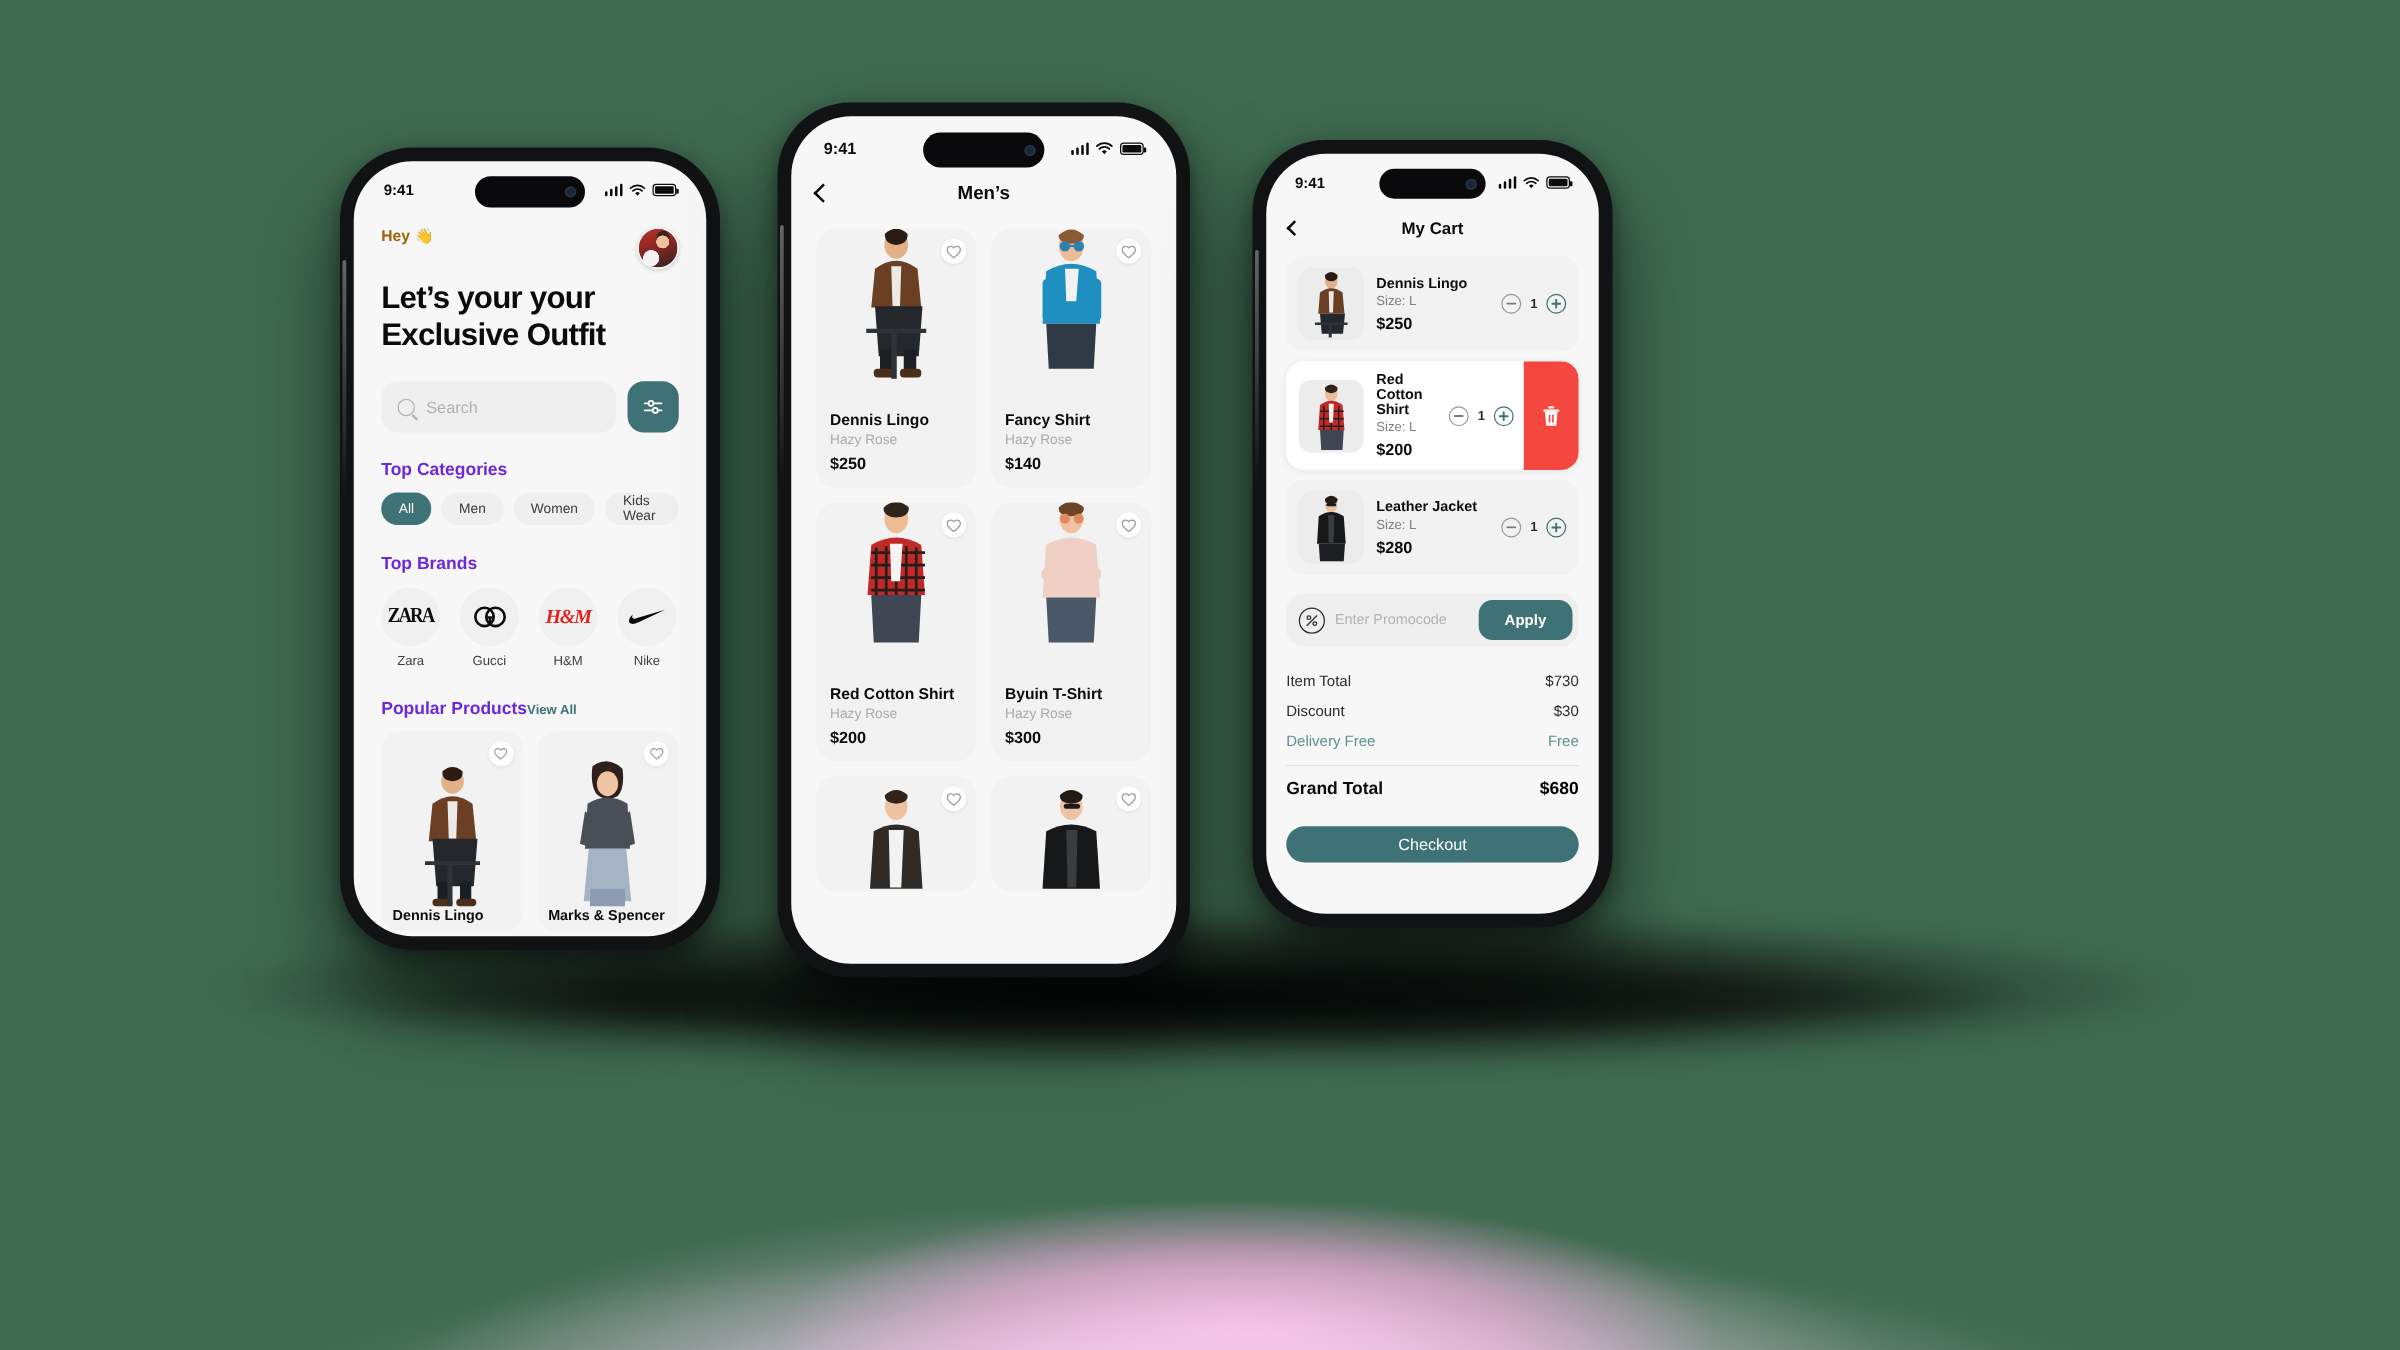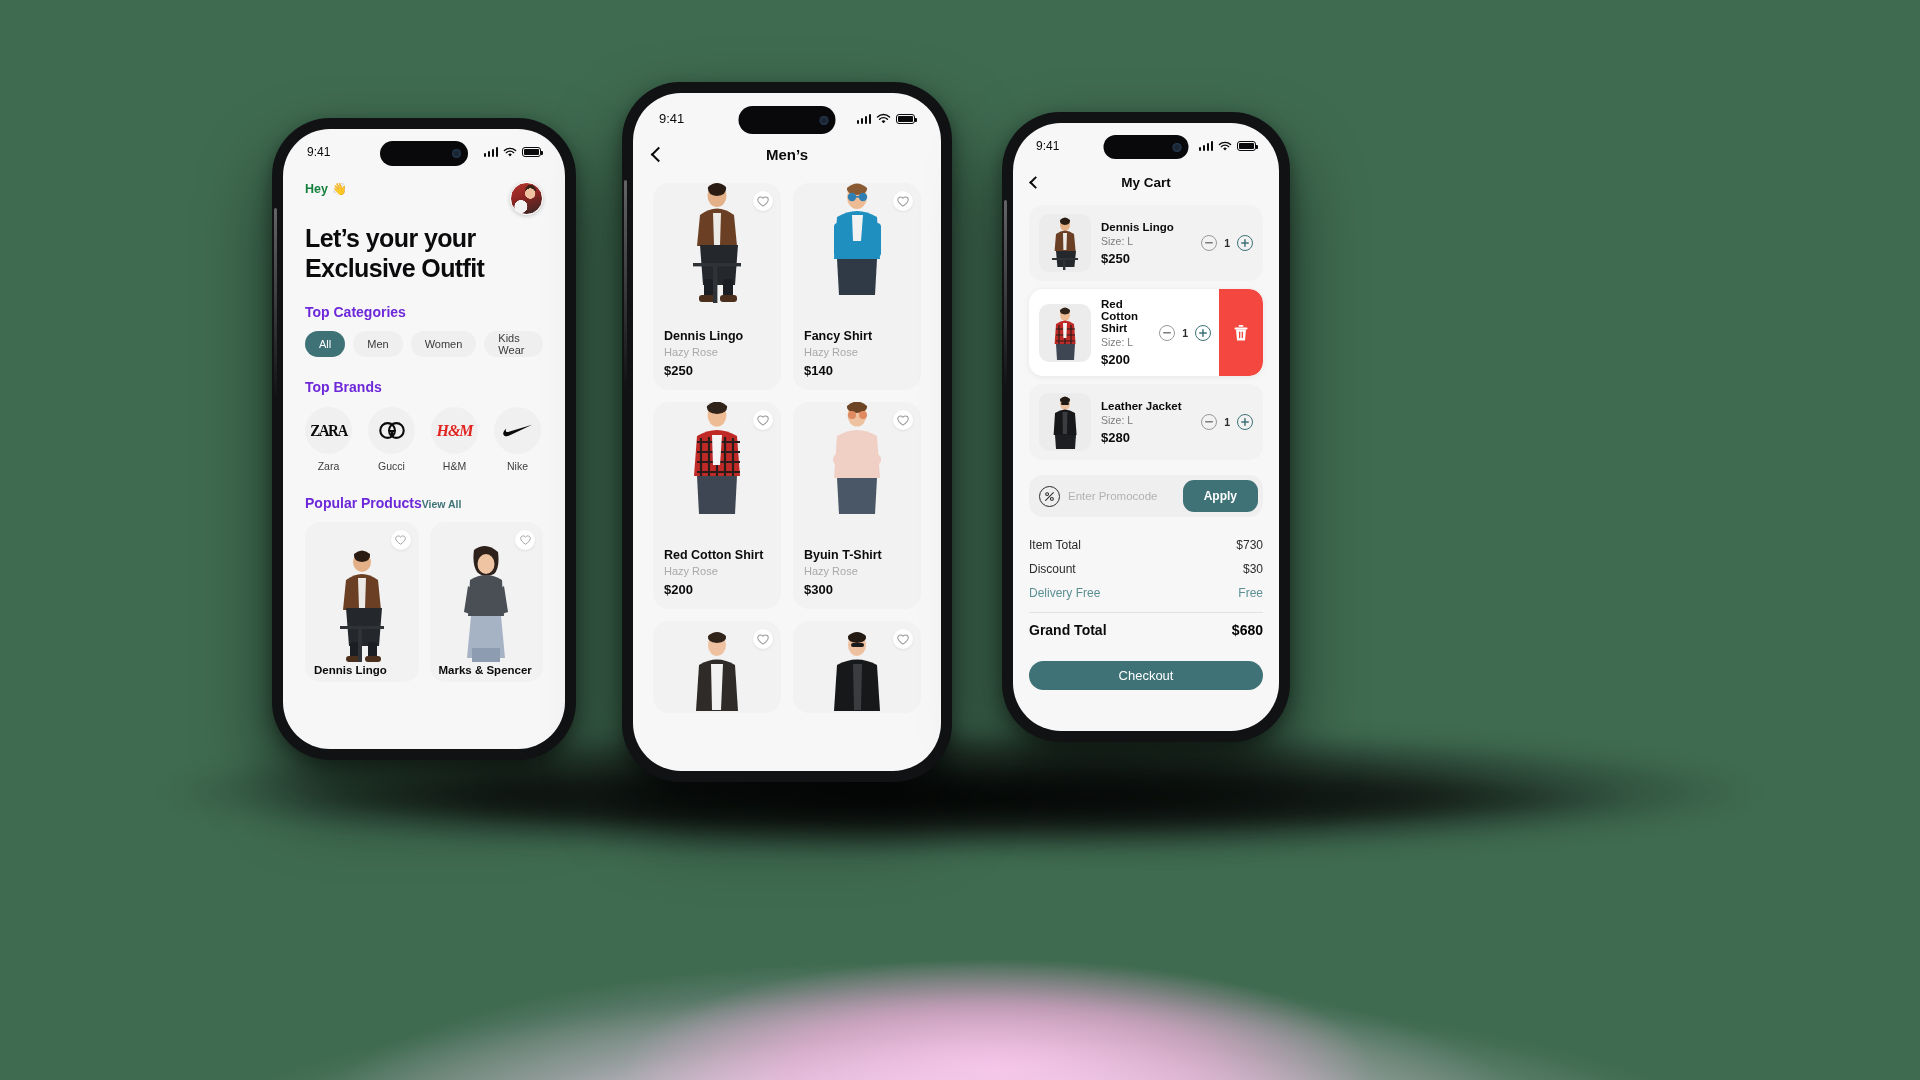--- a/index.html
+++ b/index.html
@@ -59,37 +59,37 @@
   .island {
     position:absolute; left:50%; transform:translateX(-50%);
     background:#09090b; border-radius:20px; display:flex; align-items:center;
     justify-content:flex-end; padding-right:7px;
   }
   .island .cam { width:9px;height:9px;border-radius:50%;background:#1b2430; box-shadow:inset 0 0 3px #2e5070; }
 
   
   .statusbar {
     position:absolute; left:0; right:0; display:flex; align-items:center;
-    justify-content:space-between; color:#0b0b0d; font-weight:normal;
+    justify-content:space-between; color:#0b0b0d; font-weight:bold;
   }
   .sb-icons { display:flex; align-items:center; gap:5px; }
   .bars { display:flex; align-items:flex-end; gap:1.5px; }
   .bars i { display:block; width:2.5px; background:#0b0b0d; border-radius:1px; }
   .bars i:nth-child(1){height:4px;} .bars i:nth-child(2){height:6px;}
   .bars i:nth-child(3){height:8px;} .bars i:nth-child(4){height:10px;}
   .batt { width:19px;height:10px;border:1.4px solid #0b0b0d;border-radius:3px;position:relative;padding:1px;}
   .batt span{display:block;height:100%;background:#0b0b0d;border-radius:1px;}
   .batt::after{content:"";position:absolute;right:-3px;top:3px;width:1.6px;height:4px;background:#0b0b0d;border-radius:0 1px 1px 0;}
 
   
   #phone1 { left:272px; top:118px; width:304px; height:642px; }
   #phone1 .screen { border-radius:47px; }
   #p1 { position:absolute; inset:0; padding:0 22px; }
   .p1-greet { display:flex; justify-content:space-between; align-items:flex-start; margin-top:53px; }
-  .p1-hey { font-size:12.5px; font-weight:bold; color:#15803d; display:flex; align-items:center; gap:4px; }
+  .p1-hey { font-size:12.5px; font-weight:bold; color:#a16207; display:flex; align-items:center; gap:4px; }
   .wave { font-size:12px; }
   .avatar {
     width:33px;height:33px;border-radius:50%;
     background:
       radial-gradient(circle at 62% 34%, #f0c2a0 0 18%, rgba(0,0,0,0) 19%),
       radial-gradient(circle at 63% 22%, #3a2318 0 16%, rgba(0,0,0,0) 17%),
       radial-gradient(circle at 32% 76%, #f2f2f2 0 20%, rgba(0,0,0,0) 21%),
       linear-gradient(160deg,#b8352f 0%, #8c2522 45%, #2e2623 100%);
     border:1.5px solid #fff; box-shadow:0 1px 4px rgba(0,0,0,.2);
   }
@@ -234,20 +234,36 @@
             <span class="wave">👋</span>
           </div>
           <div class="avatar"></div>
         </div>
 
         <div class="p1-title">
           <div>Let’s your your</div>
           <div>Exclusive Outfit</div>
         </div>
 
+        <div class="p1-searchrow">
+          <div class="searchbox">
+            <span class="search-ico"></span>
+            <span class="search-ph">Search</span>
+          </div>
+          <div class="filter-btn">
+            <svg width="19" height="19" viewBox="0 0 20 20">
+              <line x1="3" y1="7" x2="6" y2="7" stroke="#fff" stroke-width="1.5" stroke-linecap="round"></line>
+              <circle cx="8.2" cy="7" r="2.1" stroke="#fff" stroke-width="1.5" fill="none"></circle>
+              <line x1="10.4" y1="7" x2="17" y2="7" stroke="#fff" stroke-width="1.5" stroke-linecap="round"></line>
+              <line x1="3" y1="13" x2="9.6" y2="13" stroke="#fff" stroke-width="1.5" stroke-linecap="round"></line>
+              <circle cx="11.8" cy="13" r="2.1" stroke="#fff" stroke-width="1.5" fill="none"></circle>
+              <line x1="14" y1="13" x2="17" y2="13" stroke="#fff" stroke-width="1.5" stroke-linecap="round"></line>
+            </svg>
+          </div>
+        </div>
 
         <div class="sec-title p1-cat-title">Top Categories</div>
         <div class="chips">
           <div class="chip active">All</div>
           <div class="chip">Men</div>
           <div class="chip">Women</div>
           <div class="chip">Kids Wear</div>
         </div>
 
         <div class="sec-title p1-brand-title">Top Brands</div>

